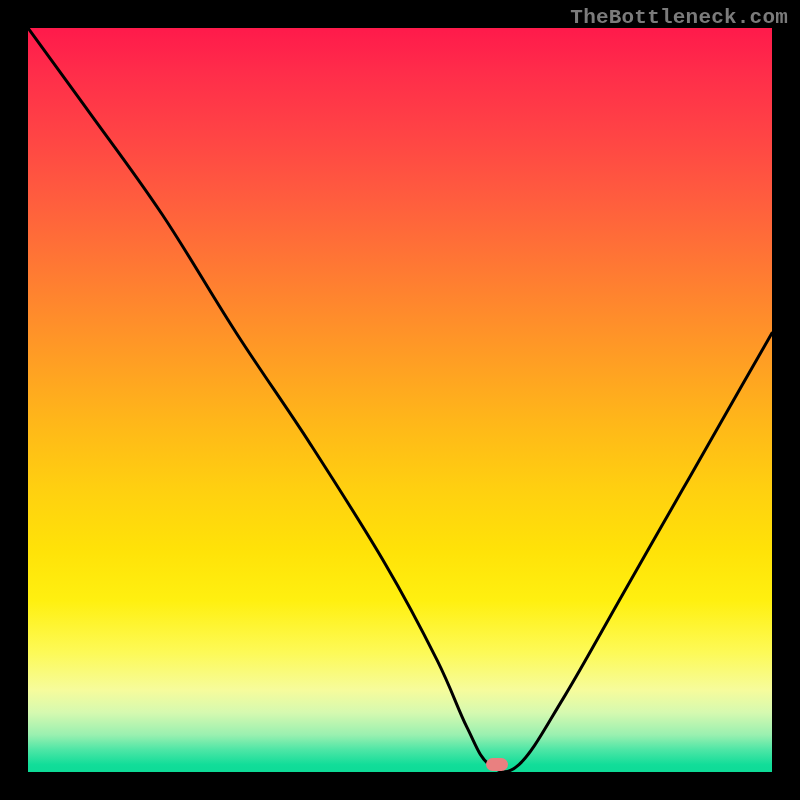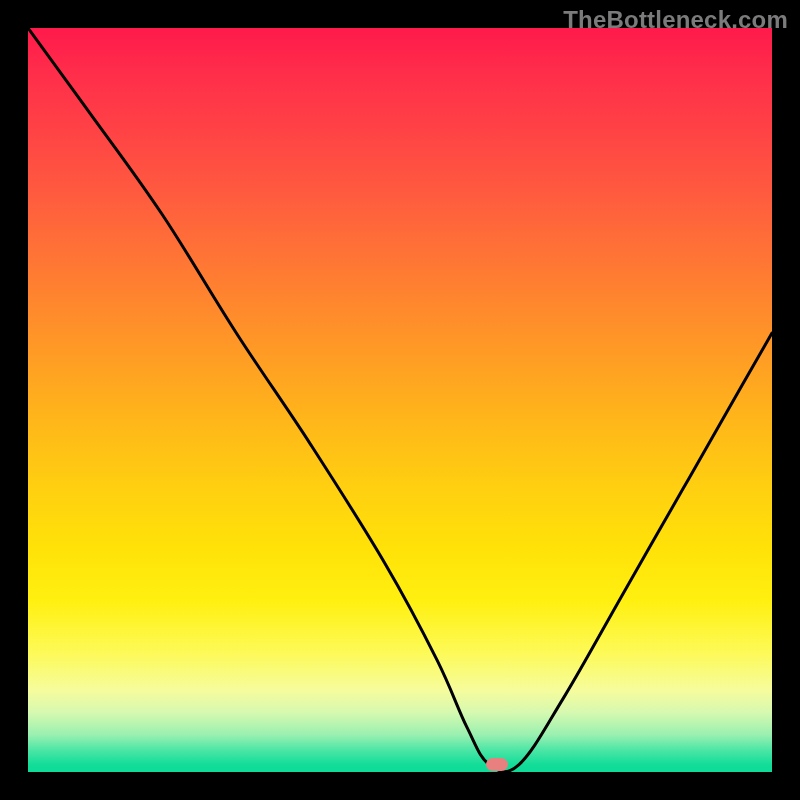--- a/index.html
+++ b/index.html
@@ -66,22 +66,22 @@
     position: absolute;
     width: 22px;
     height: 13px;
     border-radius: 7px;
     background: #e98080;
   }
   .watermark {
     position: absolute;
     top: 6px;
     right: 12px;
-    font-family: Liberation Sans, sans-serif;
-    font-size: 24px;
+    font-family: Liberation Mono, monospace;
+    font-size: 21px;
     font-weight: 600;
     color: #7b7b7b;
     letter-spacing: 0.2px;
   }
 </style>
 </head>
 <body>
 
 <div class="frame">
   <div class="plot-area">

